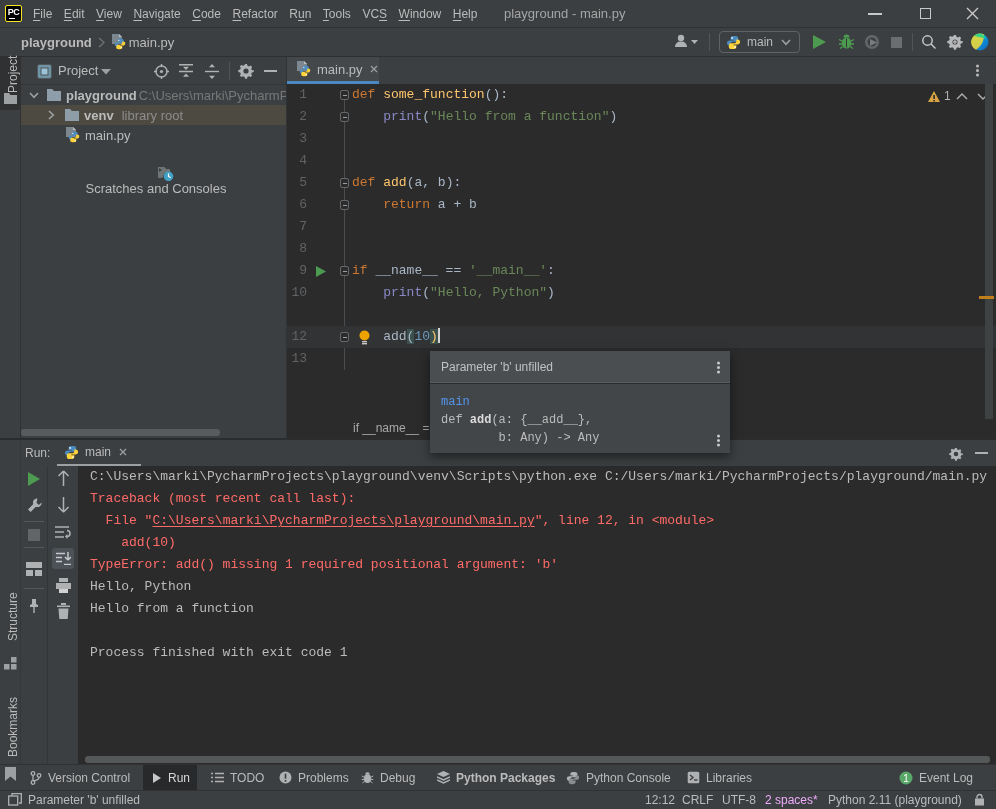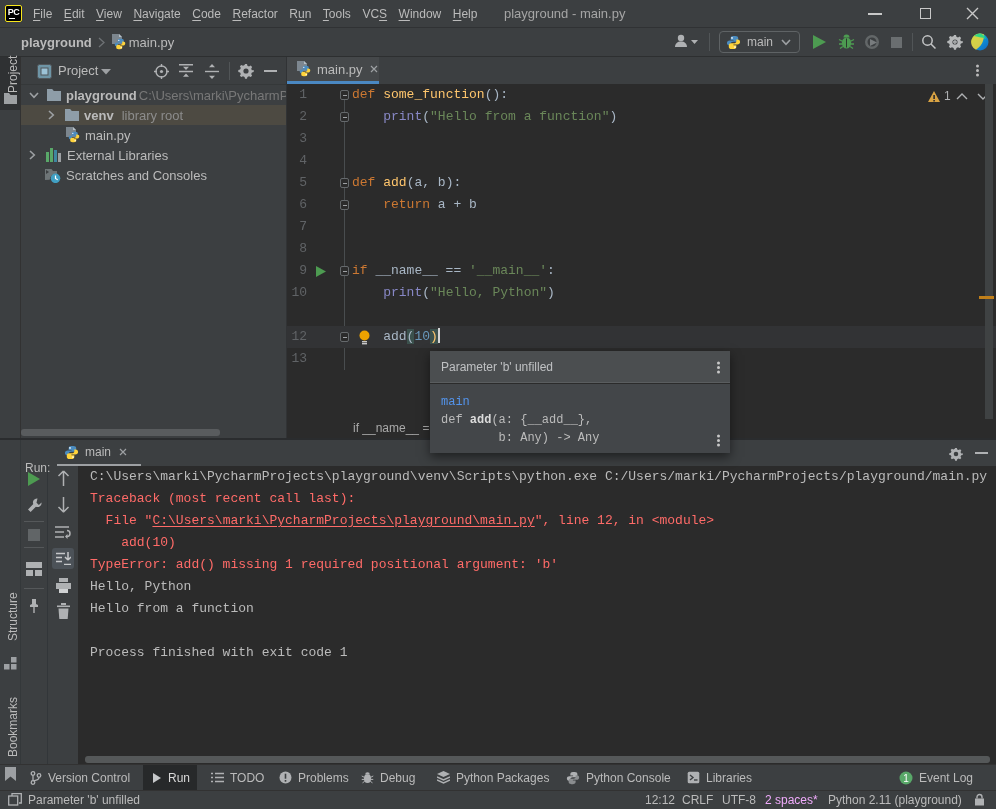--- a/index.html
+++ b/index.html
@@ -216,33 +216,21 @@
             <g transform="translate(4,4) scale(0.75)">
               <path fill="#4b8bbe" d="M7.9 1C6 1 5 2 5 3.3V5.2h3.1v.7H3.9C2.2 5.9 1 6.9 1 8.6s1.2 2.6 2.9 2.6H5V9.4C5 8 6.2 7.1 7.6 7.1h3.1c1.2 0 2.3-.9 2.3-2.2V3.3C13 2 12 1 9.9 1z"></path>
               <circle cx="6.4" cy="3.1" r=".9" fill="#fff"></circle>
               <path fill="#ffd43b" d="M8.1 15c1.9 0 2.9-1 2.9-2.3v-1.9H7.9v-.7h4.2c1.7 0 2.9-1 2.9-2.7S13.8 4.8 12.1 4.8H11v1.8c0 1.4-1.2 2.3-2.6 2.3H5.3C4.1 8.9 3 9.8 3 11.1v1.6C3 14 4 15 6.1 15z"></path>
               <circle cx="9.6" cy="12.9" r=".9" fill="#fff"></circle>
             </g>
           </svg>
         </span>
     <span style="margin-left:4px;">main.py</span>
   </div>
-  <div class="trow" style="top:88px;">
-    <svg width="7" height="10" style="margin-left:8px;">
-          <path d="M1 1l4.3 4L1 9" stroke="#9da0a3" stroke-width="1.6" fill="none"></path>
-        </svg>
-    <svg width="15" height="14" style="margin-left:10px;">
-          <rect x="0" y="4" width="3" height="10" fill="#59a869"></rect>
-          <rect x="4" y="0" width="3" height="14" fill="#59a869"></rect>
-          <rect x="8" y="2" width="3" height="12" fill="#3e86a0"></rect>
-          <rect x="12" y="5" width="3" height="9" fill="#9da0a3"></rect>
-        </svg>
-    <span style="margin-left:6px;">External Libraries</span>
-  </div>
-  <div class="trow" style="top:108px;">
+  <div class="trow" style="top:108px;flex-direction:column;">
     <svg width="17" height="16" style="margin-left:23px;" viewBox="0 0 17 16">
           <path fill="#6e7577" d="M1 2h6.5L9 4h4v3.5a5.5 5.5 0 00-7.3 5.3L1 13z"></path>
           <path fill="#41a0c3" d="M11.5 6.5a4.8 4.8 0 110 9.6 4.8 4.8 0 010-9.6z"></path>
           <path d="M11.5 8.5v3l2.2 1.3" stroke="#fff" stroke-width="1.2" fill="none"></path>
           <path fill="#3c3f41" d="M1 2l3.5 2.5L1 6z" opacity="0"></path>
           <path d="M2 3l3 2-3 2z" fill="#3c3f41"></path>
         </svg>
     <span style="margin-left:5px;">Scratches and Consoles</span>
   </div>
   <div class="abs" style="left:0px;top:372px;width:199px;height:7px;background:#595c5e;border-radius:3px;"></div>
@@ -310,21 +298,21 @@
         </svg>
     <div class="abs" style="left:698px;top:0px;width:8px;height:335px;background:#3f4243;"></div>
     <div class="abs" style="left:692px;top:212px;width:15px;height:3px;background:#c07f1a;"></div>
   </div>
   <div class="abs" style="left:0;top:362px;width:709px;height:19px;background:#2b2b2b;color:#a9a9a9;font-size:12px;line-height:19px;"><span style="margin-left:66px;">if __name__ ==</span></div>
 </div>
 
 <div class="abs" style="left:0;top:438px;width:996px;height:2px;background:#2a2c2e;"></div>
 <div class="abs" style="left:0;top:440px;width:996px;height:324px;background:#3c3f41;" id="runpanel">
   <div class="abs" style="left:20px;top:0;width:1px;height:324px;background:#34383a;"></div>
-  <div class="abs" style="left:25px;top:0;height:26px;line-height:26px;color:#bbbbbb;font-size:12px;margin-top:15px;">Run:</div>
+  <div class="abs" style="left:25px;top:0;height:26px;line-height:26px;color:#bbbbbb;font-size:12px;">Run:</div>
   <div class="abs" style="left:57px;top:0;height:24px;display:flex;align-items:center;color:#bbbbbb;font-size:12px;">
     <span style="margin-left:7px;">
           <svg width="15" height="15" viewBox="0 0 16 16">
             <path fill="#4b8bbe" d="M7.9 1C6 1 5 2 5 3.3V5.2h3.1v.7H3.9C2.2 5.9 1 6.9 1 8.6s1.2 2.6 2.9 2.6H5V9.4C5 8 6.2 7.1 7.6 7.1h3.1c1.2 0 2.3-.9 2.3-2.2V3.3C13 2 12 1 9.9 1z"></path>
             <circle cx="6.4" cy="3.1" r=".9" fill="#fff"></circle>
             <path fill="#ffd43b" d="M8.1 15c1.9 0 2.9-1 2.9-2.3v-1.9H7.9v-.7h4.2c1.7 0 2.9-1 2.9-2.7S13.8 4.8 12.1 4.8H11v1.8c0 1.4-1.2 2.3-2.6 2.3H5.3C4.1 8.9 3 9.8 3 11.1v1.6C3 14 4 15 6.1 15z"></path>
             <circle cx="9.6" cy="12.9" r=".9" fill="#fff"></circle>
           </svg>
         </span>
         <span style="margin-left:6px;">main</span>
@@ -433,21 +421,21 @@
   <span>Problems</span>
 </div>
 <div class="twitem" style="left:361px;top:765px;">
   <svg width="13" height="13" viewBox="0 0 17 17">
         <ellipse cx="8.5" cy="10" rx="4.7" ry="5.6" fill="#afb1b3"></ellipse>
         <path d="M5.5 4.5a3 3 0 016 0z" fill="#afb1b3"></path>
         <path d="M1 6.5l3.4 1.8M1 11h3.3M2 15.5l2.8-2M16 6.5l-3.4 1.8M16 11h-3.3M15 15.5l-2.8-2" stroke="#afb1b3" stroke-width="1.3"></path>
       </svg>
   <span>Debug</span>
 </div>
-<div class="twitem" style="left:437px;top:765px;">
+<div class="twitem" style="left:437px;top:765px;font-weight:bold;">
   <svg width="13" height="13" viewBox="0 0 13 13">
         <path d="M6.5 0L13 3 6.5 6 0 3z" fill="#afb1b3"></path>
         <path d="M0 6l6.5 3L13 6" stroke="#afb1b3" stroke-width="1.4" fill="none"></path>
         <path d="M0 9l6.5 3L13 9" stroke="#afb1b3" stroke-width="1.4" fill="none"></path>
       </svg>
   <span>Python Packages</span>
 </div>
 <div class="twitem" style="left:566px;top:765px;">
   <svg width="14" height="14" viewBox="0 0 16 16">
         <path fill="#afb1b3" d="M7.9 1C6 1 5 2 5 3.3V5.2h3.1v.7H3.9C2.2 5.9 1 6.9 1 8.6s1.2 2.6 2.9 2.6H5V9.4C5 8 6.2 7.1 7.6 7.1h3.1c1.2 0 2.3-.9 2.3-2.2V3.3C13 2 12 1 9.9 1z"></path>

